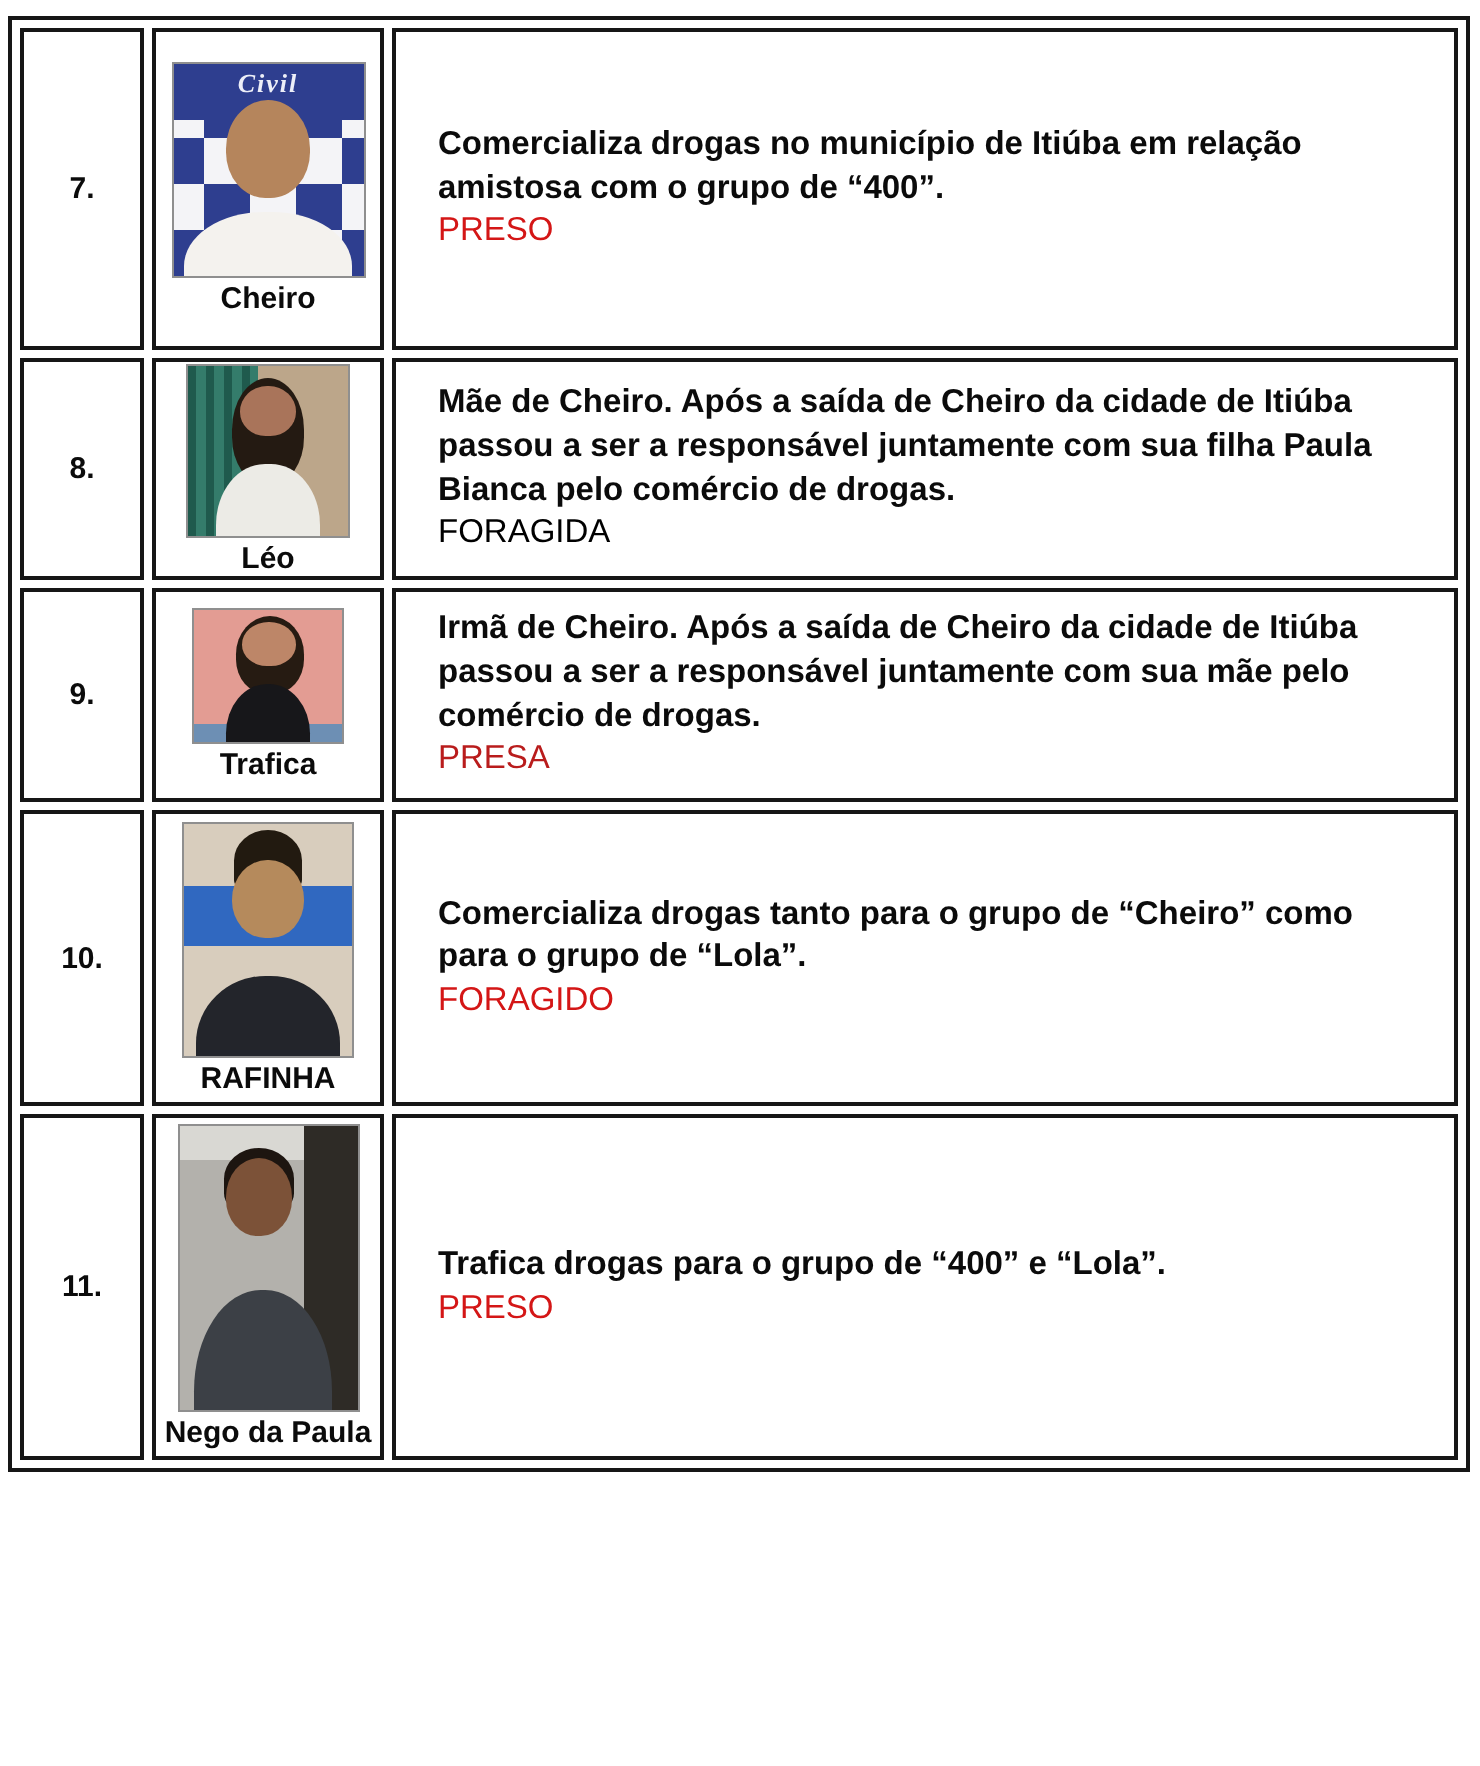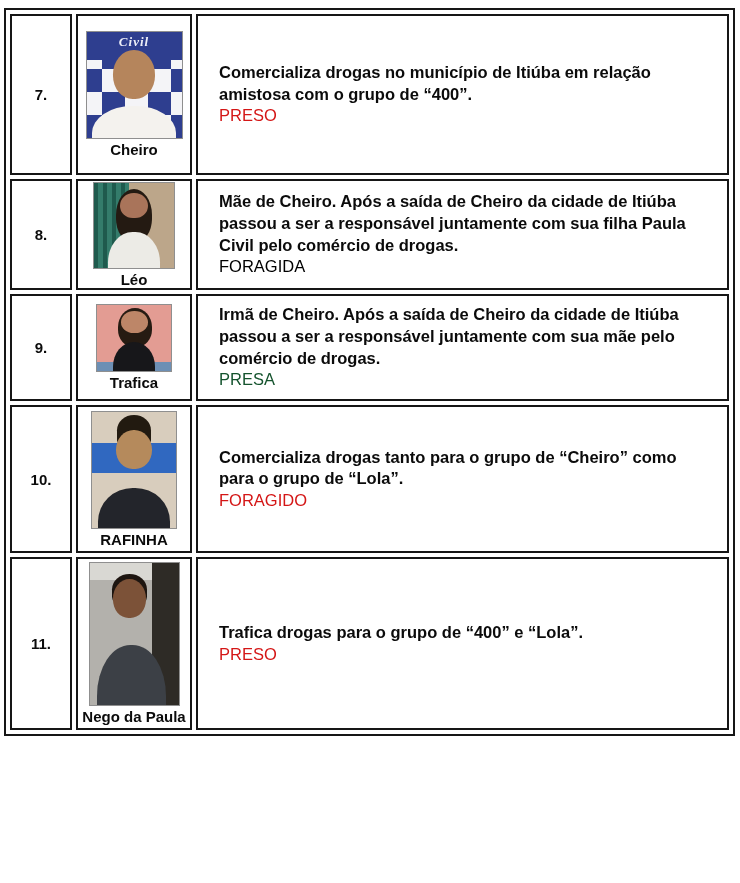--- a/index.html
+++ b/index.html
@@ -154,21 +154,21 @@
         <span class="ph-hair"></span>
         <span class="ph-torso"></span>
         <span class="ph-head"></span>
       </span>
       <div class="photo-name">Léo</div>
     </td>
     <td class="cell-desc">
       <div class="desc-lines">
               <div class="desc-line">Mãe de Cheiro. Após a saída de Cheiro da cidade de Itiúba</div>
               <div class="desc-line">passou a ser a responsável juntamente com sua filha Paula</div>
-              <div class="desc-line">Civil pelo comércio de drogas.</div>
+              <div class="desc-line">Bianca pelo comércio de drogas.</div>
             </div>
       <div class="status" style="color: #000000;">FORAGIDA</div>
     </td>
   </tr>
         <tr class="suspect-row">
     <td class="cell-number">
       <span class="num">9.</span>
     </td>
     <td class="cell-photo">
       <span class="photo photo--bianca">
@@ -181,21 +181,21 @@
         <span class="ph-head"></span>
       </span>
       <div class="photo-name">Trafica</div>
     </td>
     <td class="cell-desc">
       <div class="desc-lines">
               <div class="desc-line">Irmã de Cheiro. Após a saída de Cheiro da cidade de Itiúba</div>
               <div class="desc-line">passou a ser a responsável juntamente com sua mãe pelo</div>
               <div class="desc-line">comércio de drogas.</div>
             </div>
-      <div class="status" style="color: #14532d;">PRESA</div>
+      <div class="status" style="color: #b91c1c;">PRESA</div>
     </td>
   </tr>
         <tr class="suspect-row">
     <td class="cell-number">
       <span class="num">10.</span>
     </td>
     <td class="cell-photo">
       <span class="photo photo--rafinha">
         <span class="ph-bg"></span>
         <span class="ph-x1"></span>

